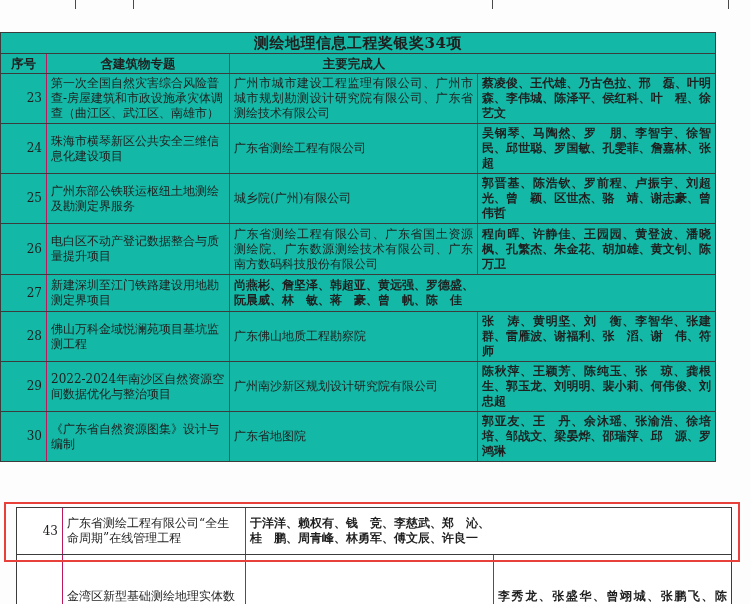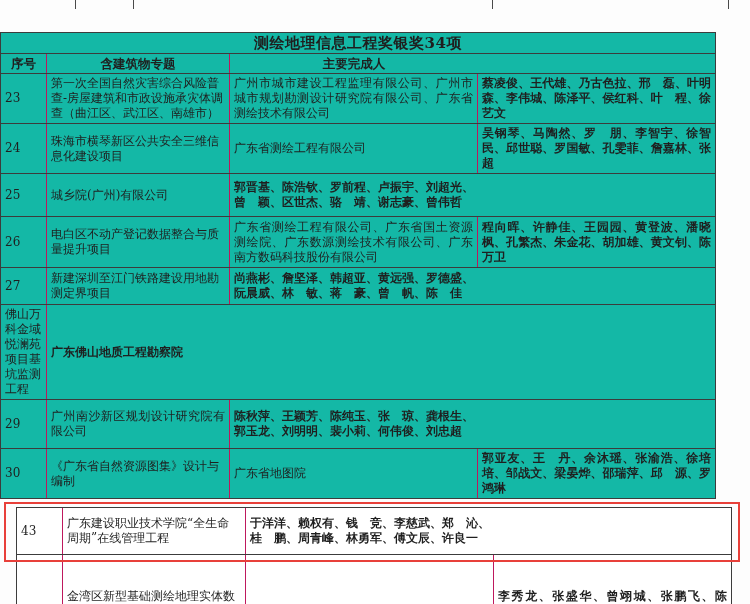--- a/index.html
+++ b/index.html
@@ -44,21 +44,21 @@
   .tbl .trow:last-child{border-bottom:none;}
   .cell{
     border-right:1px solid #be185d;
     padding:2px 4px;
     font-size:12px;line-height:15px;
     display:flex;align-items:center;
     box-sizing:border-box;
   }
   .cell:last-child{border-right:none;font-weight:bold;}
   .cell span{display:block;width:100%;}
-  .c-no{justify-content:center;text-align:left;}
+  .c-no{justify-content:center;text-align:right;}
   .c-proj span{text-align:left;}
   .c-org span,.c-ppl span{text-align:justify;}
   .hdr .cell{font-weight:bold;justify-content:center;text-align:center;font-size:12.5px;}
   .hdr{min-height:18px;}
 
   .r0{min-height:44px;} .r1{min-height:38px;} .r2{min-height:42px;}
   .r3{min-height:50px;} .r4{min-height:36px;} .r5{min-height:32px;}
   .r6{min-height:48px;} .r7{min-height:46px;}
   .r8{min-height:46px;} .r9{min-height:112px;}
 
@@ -115,20 +115,23 @@
         </div>
       <div class="cell c-ppl">
           <span>吴钢琴、马陶然、罗　朋、李智宇、徐智民、邱世聪、罗国敏、孔雯菲、詹嘉林、张　超</span>
         </div>
     </div>
 
     <div class="trow r2">
       <div class="cell c-no">
           <span>25</span>
         </div>
+      <div class="cell c-proj">
+          <span>广州东部公铁联运枢纽土地测绘及勘测定界服务</span>
+        </div>
       <div class="cell c-org">
           <span>城乡院(广州)有限公司</span>
         </div>
       <div class="cell c-ppl">
           <span>郭晋基、陈浩钦、罗前程、卢振宇、刘超光、曾　颖、区世杰、骆　靖、谢志豪、曾伟哲</span>
         </div>
     </div>
 
     <div class="trow r3">
       <div class="cell c-no">
@@ -151,31 +154,40 @@
         </div>
       <div class="cell c-proj">
           <span>新建深圳至江门铁路建设用地勘测定界项目</span>
         </div>
       <div class="cell c-ppl">
           <span>尚燕彬、詹坚泽、韩超亚、黄远强、罗德盛、阮晨威、林　敏、蒋　豪、曾　帆、陈　佳</span>
         </div>
     </div>
 
     <div class="trow r5">
+      <div class="cell c-no">
+          <span>28</span>
+        </div>
       <div class="cell c-proj">
           <span>佛山万科金域悦澜苑项目基坑监测工程</span>
         </div>
       <div class="cell c-org">
           <span>广东佛山地质工程勘察院</span>
         </div>
+      <div class="cell c-ppl">
+          <span>张　涛、黄明坚、刘　衡、李智华、张建群、雷雁波、谢福利、张　滔、谢　伟、符　师</span>
+        </div>
     </div>
 
     <div class="trow r6">
       <div class="cell c-no">
           <span>29</span>
+        </div>
+      <div class="cell c-proj">
+          <span>2022-2024年南沙区自然资源空间数据优化与整治项目</span>
         </div>
       <div class="cell c-org">
           <span>广州南沙新区规划设计研究院有限公司</span>
         </div>
       <div class="cell c-ppl">
           <span>陈秋萍、王颖芳、陈纯玉、张　琼、龚根生、郭玉龙、刘明明、裴小莉、何伟俊、刘忠超</span>
         </div>
     </div>
 
     <div class="trow r7">
@@ -195,21 +207,21 @@
   </div>
 
   <div class="tbl2">
     <div class="row31-wrap">
       <div class="highlight-box" style="border-color: rgb(232, 64, 58);"></div>
       <div class="trow r8">
         <div class="cell c-no">
             <span>43</span>
           </div>
         <div class="cell c-proj">
-            <span>广东建设职业技术学院“全生命周期”在线管理工程</span>
+            <span>广东省测绘工程有限公司“全生命周期”在线管理工程</span>
           </div>
         <div class="cell c-ppl">
             <span>于洋洋、赖权有、钱　竞、李慈武、郑　沁、桂　鹏、周青峰、林勇军、傅文辰、许良一</span>
           </div>
       </div>
     </div>
 
     <div class="trow r9">
       <div class="cell c-no"></div>
       <div class="cell c-proj">

